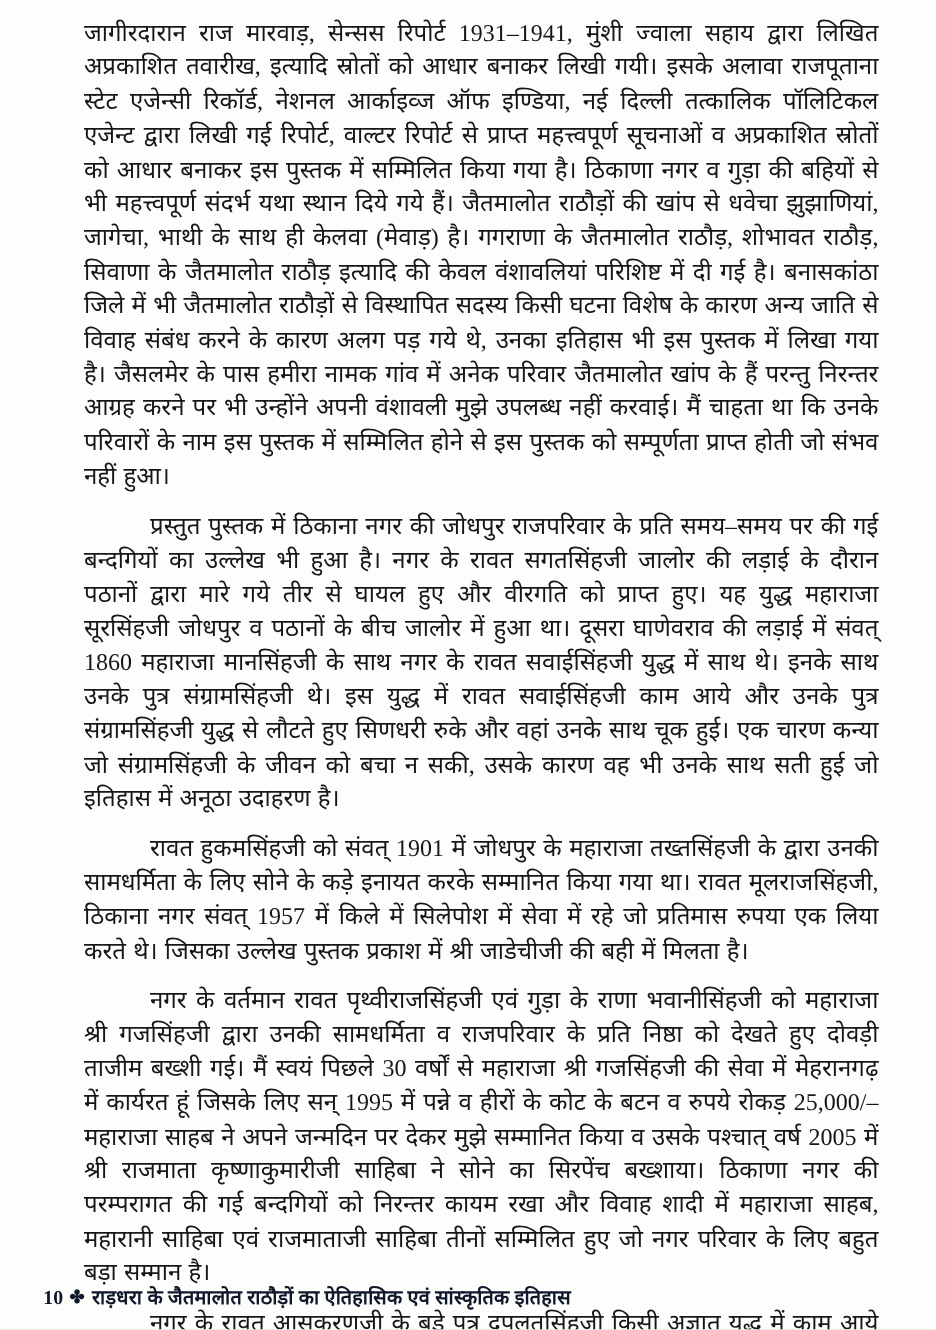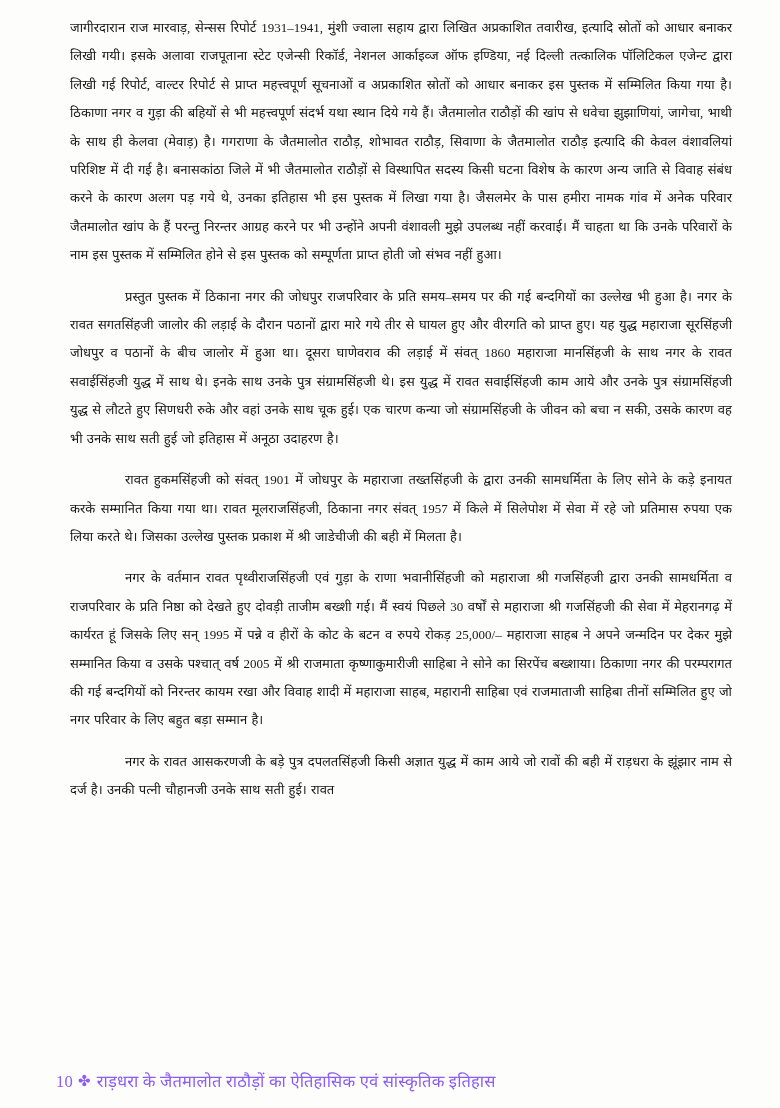--- a/index.html
+++ b/index.html
@@ -19,37 +19,37 @@
     box-sizing: border-box;
   }
   .text-block {
     position: absolute;
     top: 14px;
     left: 70px;
     width: 662px;
   }
   .text-block p {
     margin: 0 0 13px 0;
-    font-size: 13px;
+    font-size: 20px;
     line-height: 28.4px;
     text-align: justify;
     text-justify: inter-word;
     word-spacing: 1px;
   }
   .text-block p.indented {
     text-indent: 55px;
     font-family: Liberation Serif, serif;
   }
   .footer {
     position: absolute;
-    left: 56px;
+    left: 36px;
     bottom: 16px;
     font-size: 16.5px;
-    font-weight: normal;
-    color: #8b5cf6;
+    font-weight: bold;
+    color: #0f172a;
     white-space: nowrap;
     letter-spacing: 0.2px;
   }
   .footer .ornament {
     display: inline-block;
     margin: 0 6px 0 5px;
     font-size: 15px;
     position: relative;
     top: -1px;
   }

